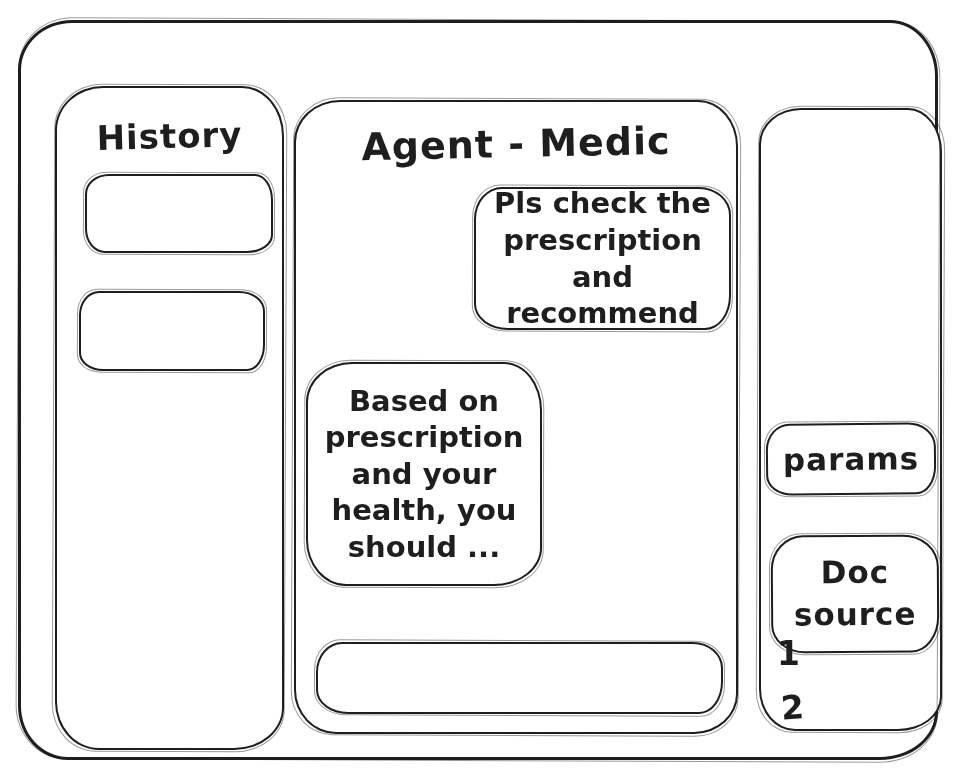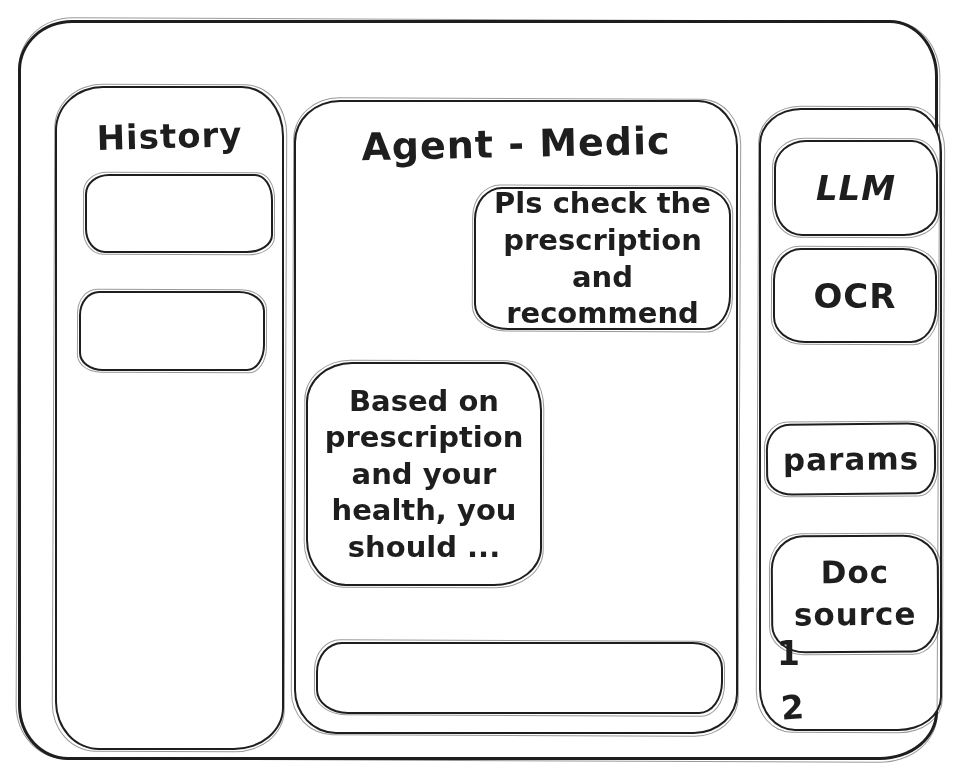--- a/index.html
+++ b/index.html
@@ -162,22 +162,20 @@
 prescription
 and your
 health, you
 should ...</div>
     <div class="sk chat-input-box">
       <input type="text" placeholder="" style="">
     </div>
   </main>
 
   <aside class="sk sidebar-right">
-    <div class="sk tool-btn tool-llm">LLM</div>
-    <div class="sk tool-btn tool-ocr">OCR</div>
     <div class="sk tool-btn tool-params">params</div>
     <div class="sk tool-btn tool-doc">Doc
 source</div>
     <div class="src-num src-1">1</div>
     <div class="src-num src-2">2</div>
   </aside>
 
 </div>
 
 </body></html>

